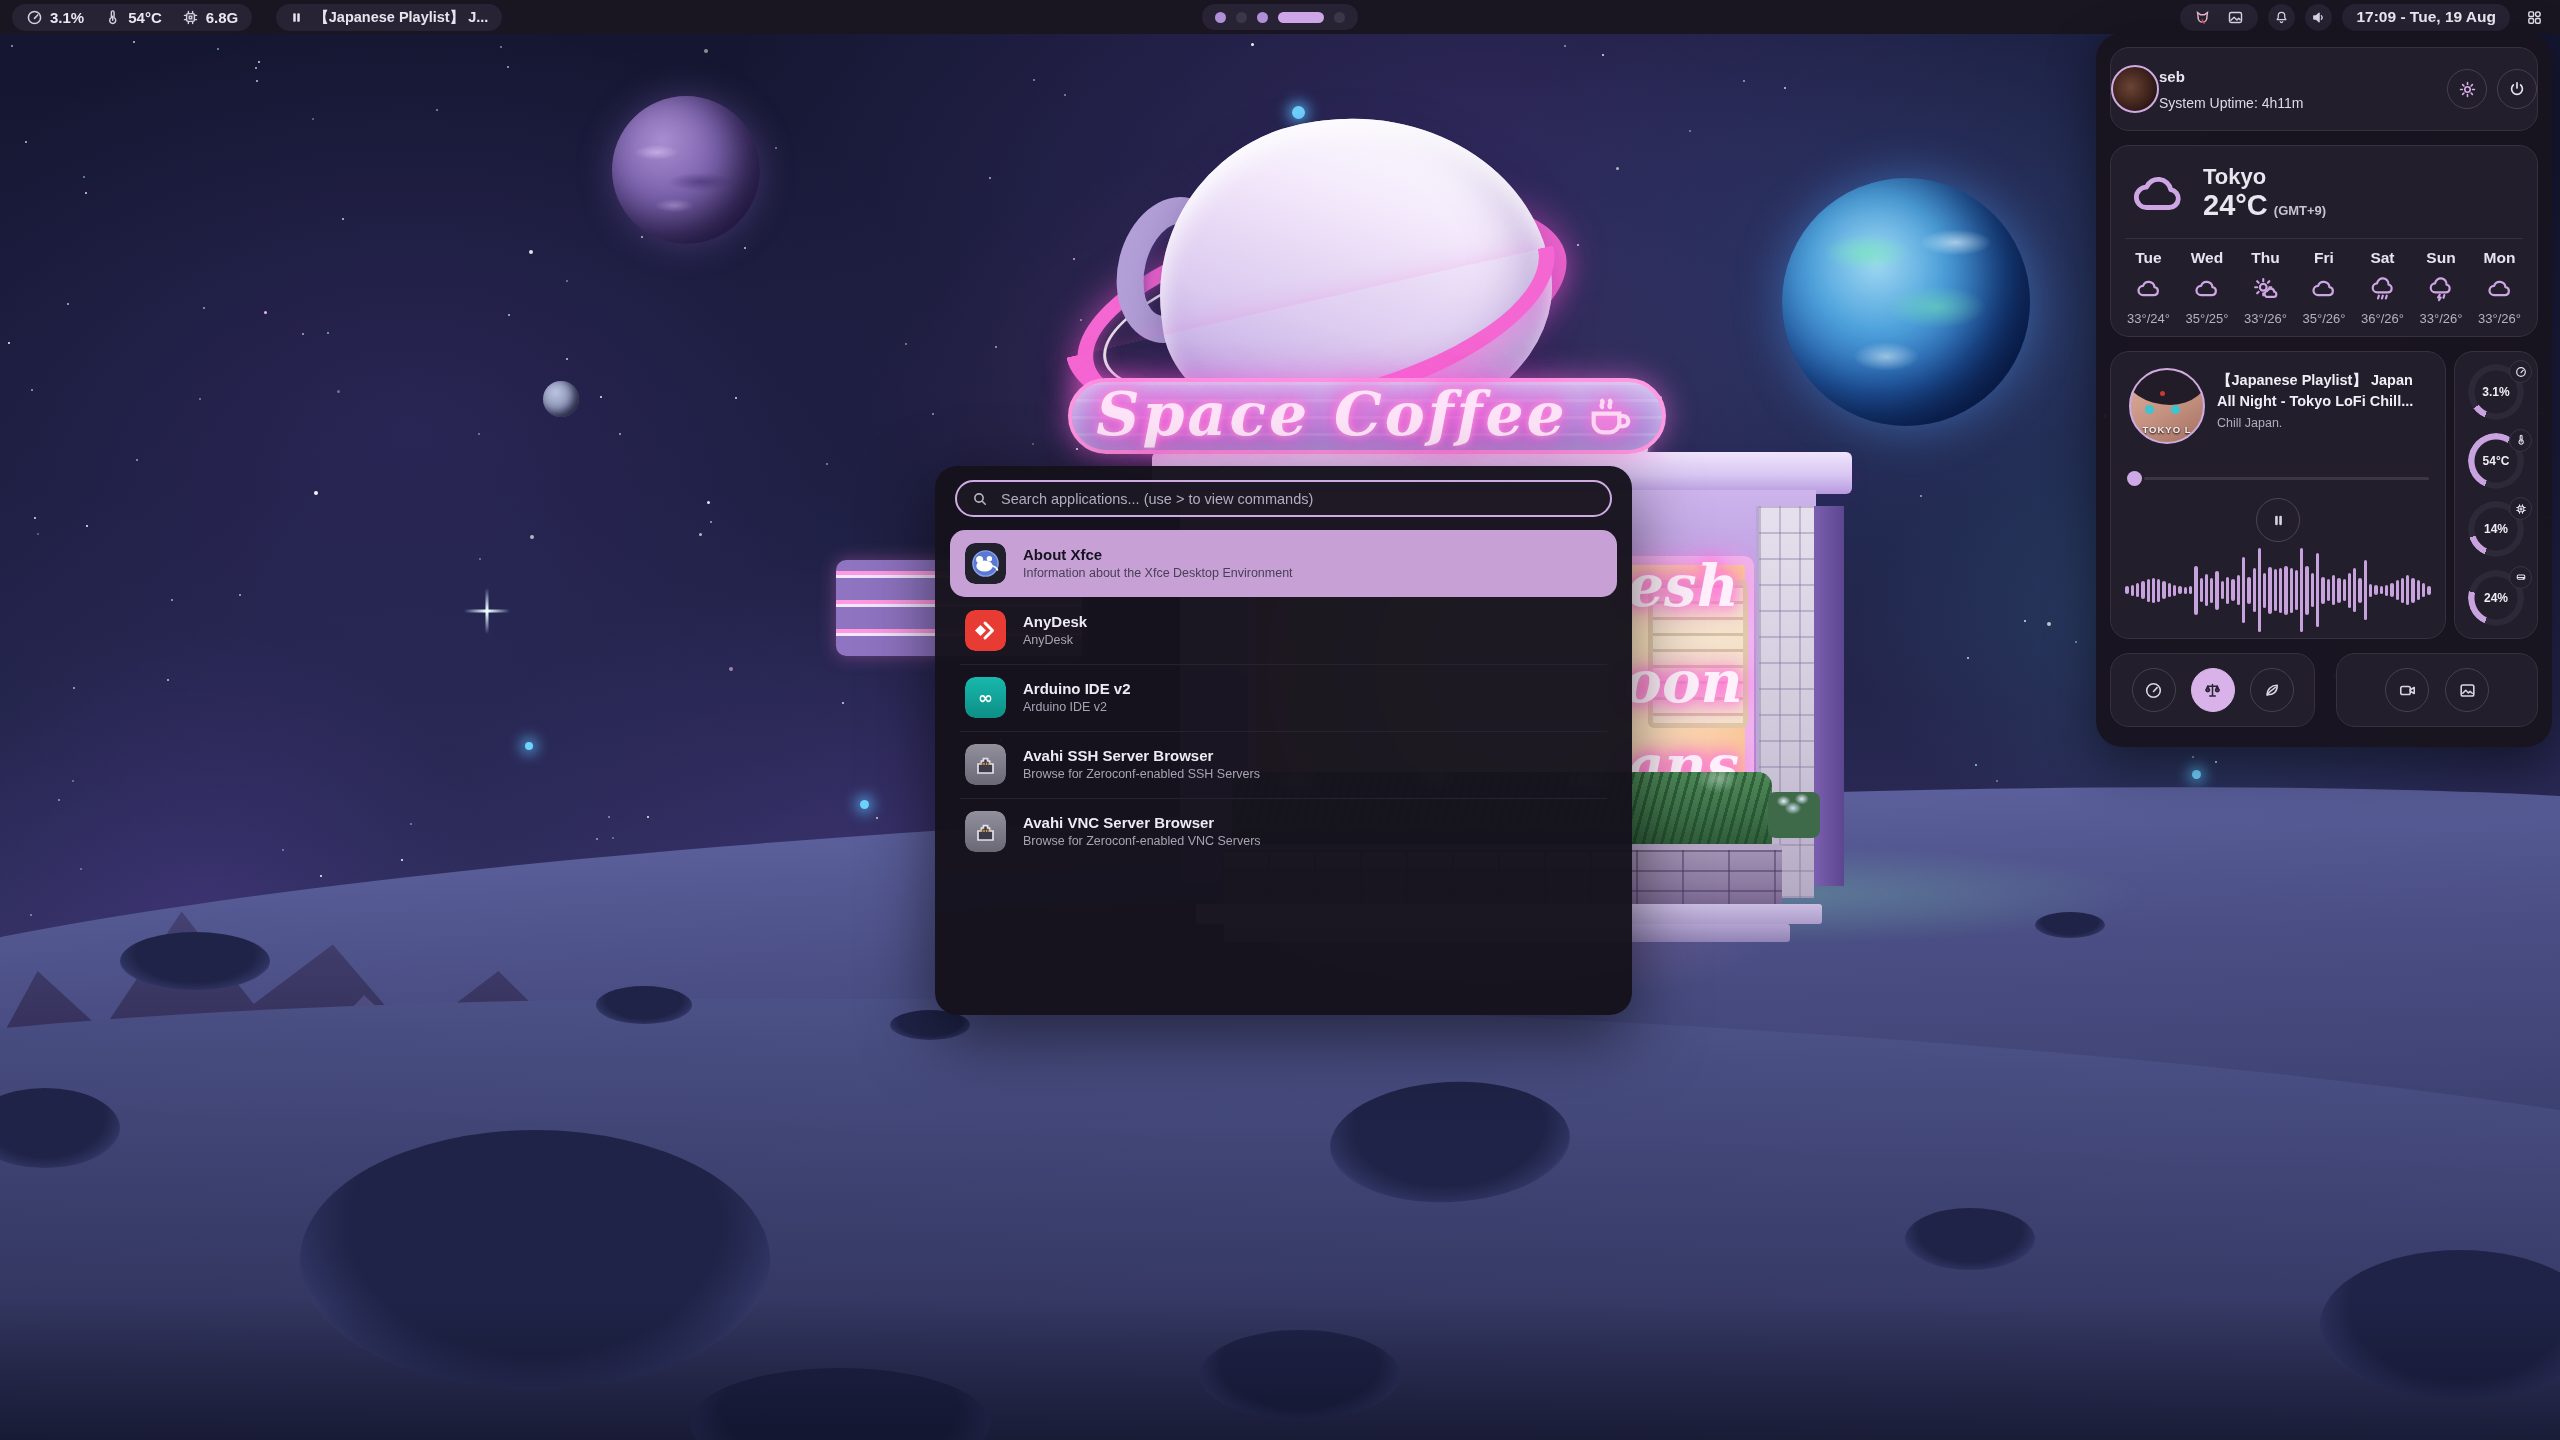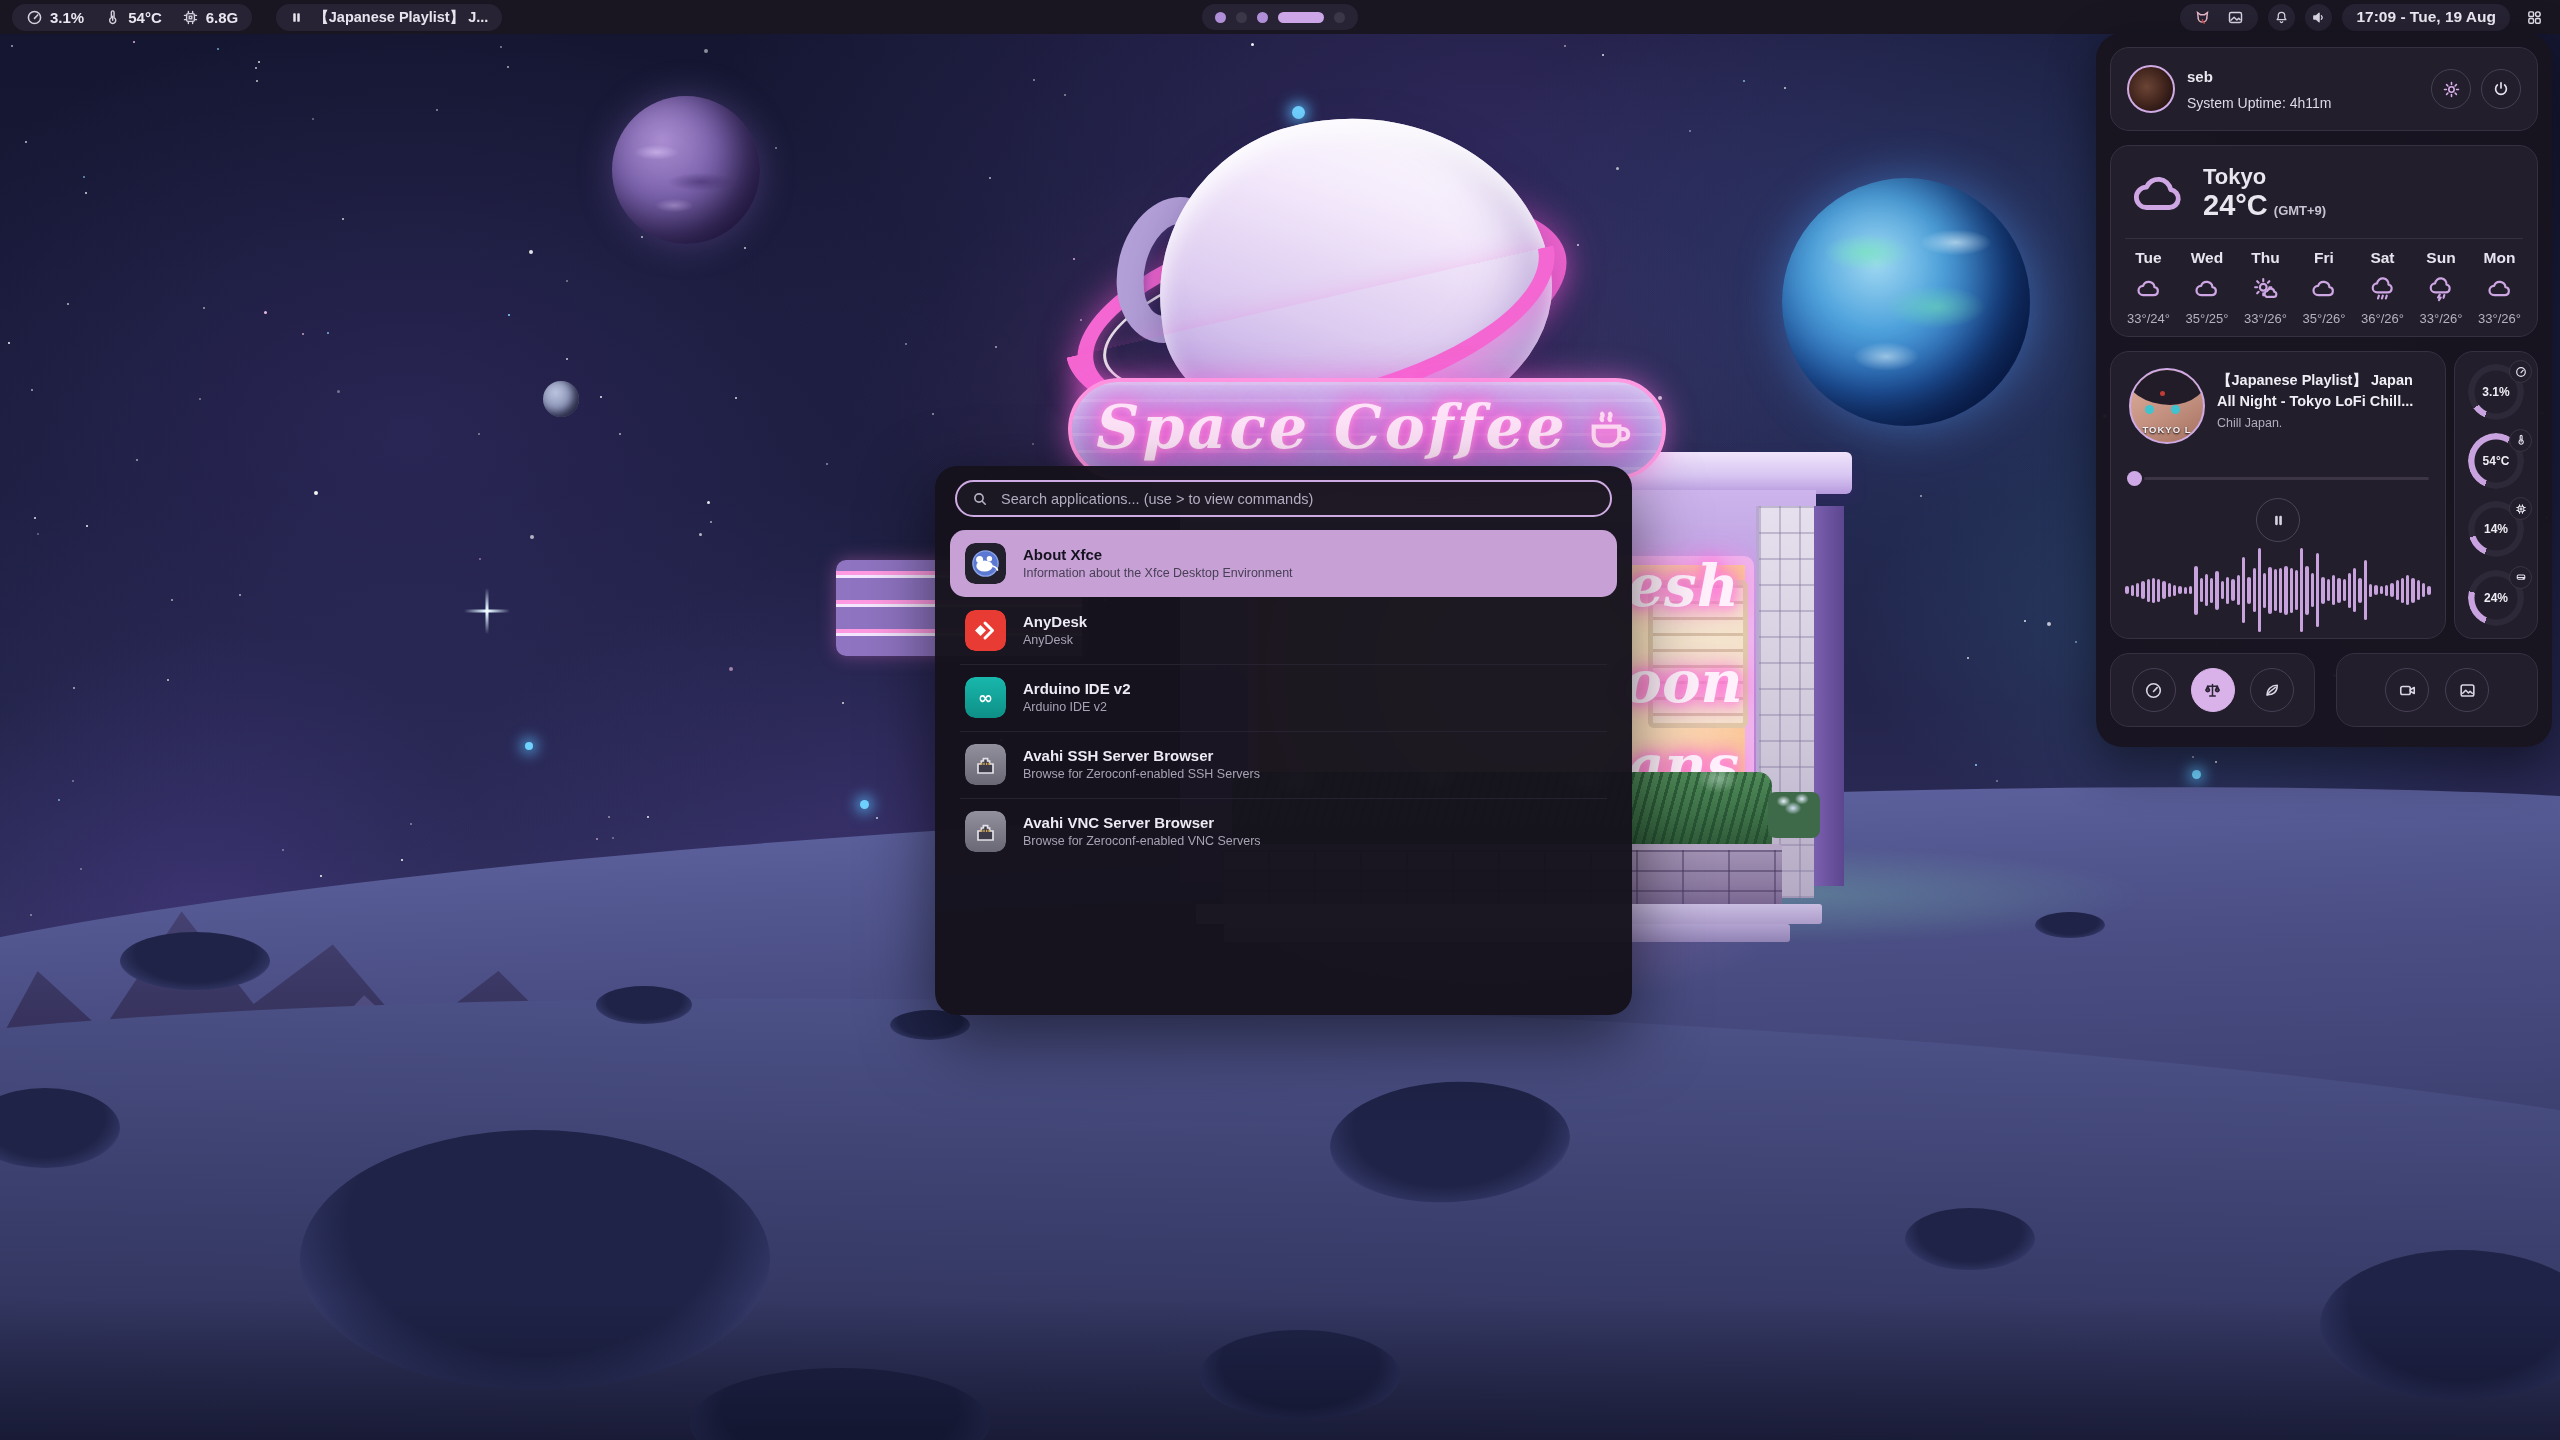--- a/index.html
+++ b/index.html
@@ -81,21 +81,21 @@
     border-radius:46% 54% 48% 52% / 56% 58% 44% 42%;transform:rotate(-7deg);
     background:linear-gradient(205deg,#ffffff 6%,#f3e9fb 34%,#ddcbf0 62%,#c0a8e4 85%,#a78fd6 100%);
     box-shadow:inset 0 14px 22px rgba(255,255,255,.85), inset -26px -30px 48px rgba(130,100,180,.45), 0 16px 44px rgba(40,20,80,.35);}
   .cup-ring-front{position:absolute;left:1072px;top:300px;width:500px;height:108px;border-radius:0 0 250px 250px/0 0 108px 108px;
     border:16px solid #f467d2;border-top:none;transform:rotate(-13deg) translateY(0);
     box-shadow:0 10px 30px rgba(255,90,215,.45);}
   .cup-pedestal{position:absolute;left:1332px;top:428px;width:44px;height:66px;
     background:linear-gradient(90deg,#9f87cc,#cdbaec 45%,#9f87cc);border-radius:6px;}
   .neon-dash{position:absolute;height:7px;border-radius:4px;background:#f4eefc;box-shadow:0 0 10px rgba(240,230,255,.9);}
 
-  .signboard{position:absolute;left:1068px;top:378px;width:598px;height:102px;border-radius:54px;
+  .signboard{position:absolute;left:1068px;top:378px;width:598px;height:76px;border-radius:54px;
     background:
       repeating-linear-gradient(180deg, rgba(255,255,255,.13) 0 3px, transparent 3px 17px),
       linear-gradient(180deg,#cfb8ee 0%,#b499e0 55%,#9d7fd0 100%);
     border:4px solid #ff9ae2;box-shadow:0 0 30px rgba(255,110,225,.55), inset 0 0 20px rgba(255,255,255,.35);
     display:flex;align-items:center;justify-content:center;gap:14px;}
   .sign-text{font-family:"DejaVu Serif",serif;font-style:italic;font-weight:700;font-size:60px;letter-spacing:3px;
     color:#ffe4f9;text-shadow:0 0 7px #ff9ae2,0 0 18px #ff5fd6,0 0 34px #ff3fcf, 0 0 54px rgba(255,63,207,.6);
     white-space:nowrap;transform:translateY(-2px);}
   .sign-cup{filter:drop-shadow(0 0 6px #ff7ade) drop-shadow(0 0 14px #ff4fd2);}
   .sign-side{position:absolute;left:836px;top:560px;width:246px;height:96px;border-radius:10px 0 0 10px;
@@ -181,21 +181,21 @@
   .tile{width:41px;height:41px;border-radius:10px;flex:none;}
   .r-title{font-size:15px;font-weight:700;color:#edeaf3;line-height:1.3;}
   .r-sub{font-size:12.5px;color:#a8a3b3;line-height:1.35;}
   .row.selected .r-title{color:#161320;}
   .row.selected .r-sub{color:#473f54;}
 
   
   .panel{position:absolute;left:2096px;top:33px;width:456px;height:714px;z-index:55;
     background:rgba(24,20,31,.97);border-radius:26px;box-shadow:0 18px 50px rgba(0,0,0,.45);}
   .card{position:absolute;background:#221e2b;border:1px solid #363040;border-radius:19px;}
-  .user-card{left:14px;top:14px;width:428px;height:84px;display:flex;align-items:center;padding:0 16px;gap:12px;}
+  .user-card{left:14px;top:14px;width:428px;height:84px;display:flex;align-items:center;padding:0 0;gap:0;}
   .avatar{width:48px;height:48px;border-radius:50%;border:2.5px solid #cfaae4;flex:none;
     background:radial-gradient(circle at 40% 45%, #6b4435 0%, #46281f 45%, #241313 80%);}
   .u-name{font-size:15px;font-weight:700;}
   .u-uptime{font-size:14px;color:#dedae6;margin-top:10px;}
   .round-btn{width:40px;height:40px;border-radius:50%;border:1.5px solid #473f55;display:grid;place-items:center;color:#e6e2ee;cursor:pointer;}
   .user-btns{margin-left:auto;display:flex;gap:10px;}
   .gear-color{color:#d9aeea;}
 
   .weather-card{left:14px;top:112px;width:428px;height:192px;}
   .w-head{position:absolute;left:18px;top:18px;display:flex;align-items:flex-end;gap:16px;}

